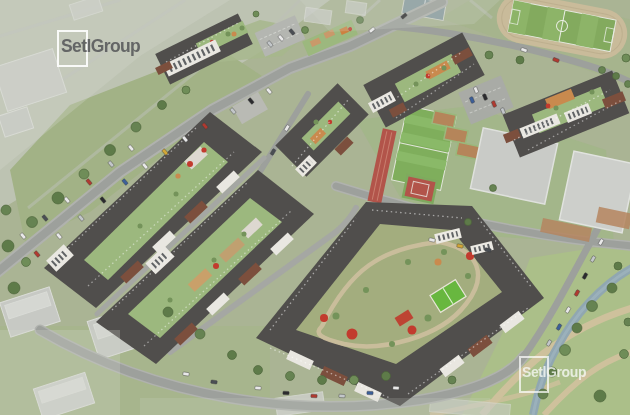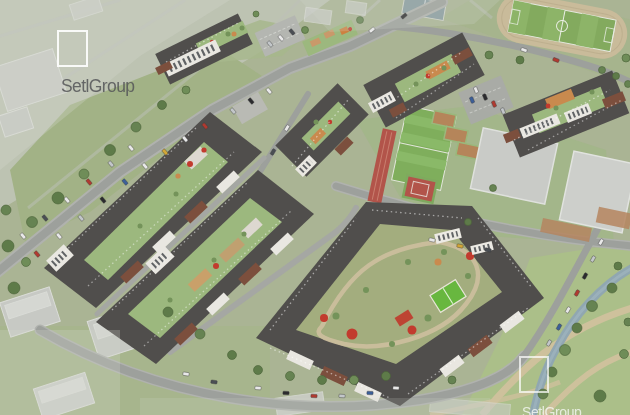--- a/index.html
+++ b/index.html
@@ -4,21 +4,21 @@
 <style>
   html,body{margin:0;padding:0;background:#888;}
   .stage{
     position:relative;width:630px;height:415px;overflow:hidden;
     font-family:"Liberation Sans",sans-serif;
     background:#aab494;
   }
   .stage svg{position:absolute;left:0;top:0;display:block;}
   .watermark{position:absolute;pointer-events:none;}
   .wm-frame{position:absolute;display:block;}
-  .wm-text{position:absolute;display:block;font-weight:normal;white-space:nowrap;margin-top:40px;}
+  .wm-text{position:absolute;display:block;font-weight:bold;white-space:nowrap;}
   .wm-tl{left:57px;top:30px;width:120px;height:40px;}
   .wm-tl .wm-frame{left:0;top:0;width:27px;height:33px;border:2.5px solid rgba(255,255,255,.9);}
   .wm-tl .wm-text{left:4px;top:6px;font-size:17.5px;letter-spacing:-.6px;color:rgba(86,88,90,.88);}
   .wm-br{left:519px;top:356px;width:110px;height:40px;}
   .wm-br .wm-frame{left:0;top:0;width:26px;height:33px;border:2px solid rgba(255,255,255,.7);}
   .wm-br .wm-text{left:3px;top:8px;font-size:14px;letter-spacing:-.4px;color:rgba(247,250,246,.78);}
 </style>
 </head>
 <body>
 

